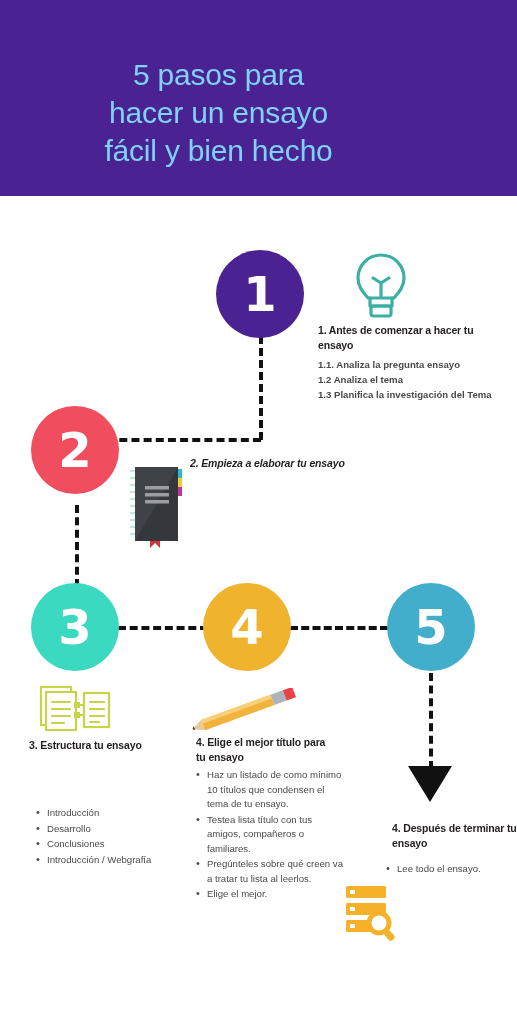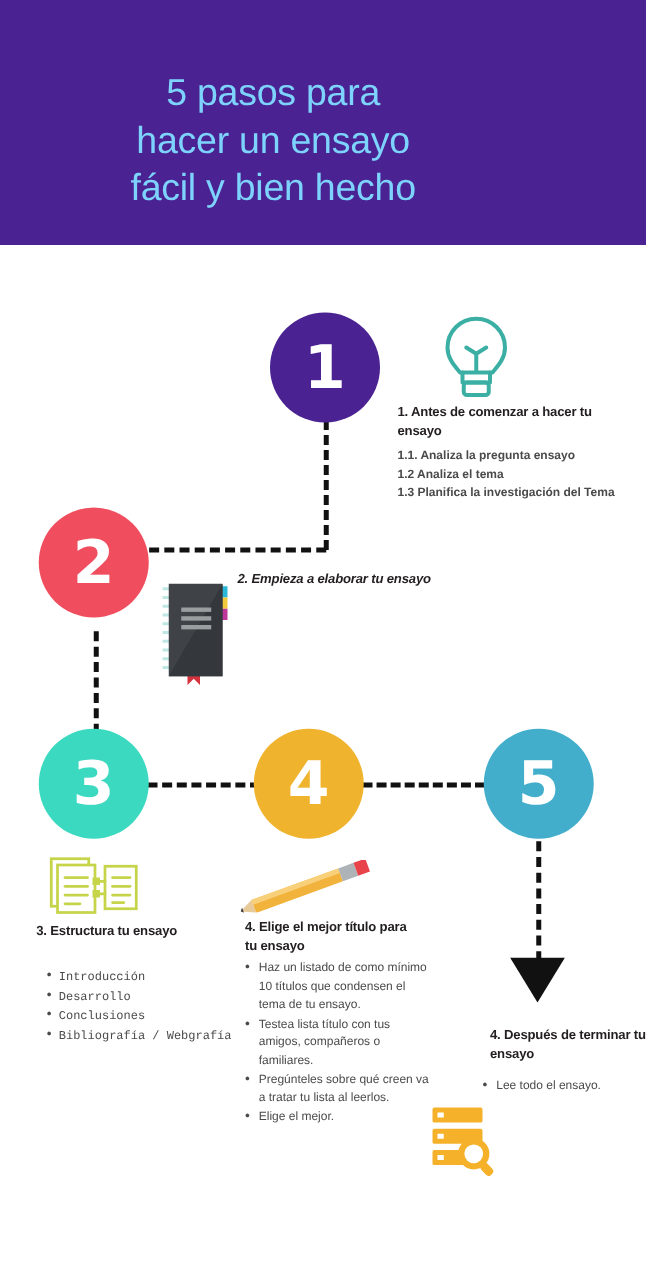--- a/index.html
+++ b/index.html
@@ -217,25 +217,25 @@
         <line x1="52" y1="38" x2="61" y2="38"></line>
         <line x1="38" y1="21" x2="46" y2="21"></line>
         <line x1="38" y1="31" x2="46" y2="31"></line>
       </g>
       <rect x="36" y="18" width="6" height="6" fill="#C6D44A"></rect>
       <rect x="36" y="28" width="6" height="6" fill="#C6D44A"></rect>
     </svg>
   </div>
 
   <div class="blk-title" style="left:29px; top:738px; width:160px;">3. Estructura tu ensayo</div>
-  <ul class="blk-bullets" style="left:36px; top:775px; width:165px;font-family:Liberation Mono, monospace;">
+  <ul class="blk-bullets" style="left:36px; top:806px; width:165px;">
     <li>Introducción</li>
     <li>Desarrollo</li>
     <li>Conclusiones</li>
-    <li>Bibliografía / Webgrafía</li>
+    <li>Introducción / Webgrafía</li>
   </ul>
 
   <div class="step-circle" style="left:203px; top:583px; width:88px; height:88px; background:#EFB32E; font-size:48px;">
     <span>4</span>
   </div>
 
   <div class="icon-wrap" style="left:186px; top:688px; width:120px; height:42px;">
     <svg viewBox="0 0 120 42" width="120" height="42">
       <g transform="rotate(-20 60 21)">
         <rect x="14" y="16" width="74" height="11" fill="#F2B33D"></rect>

